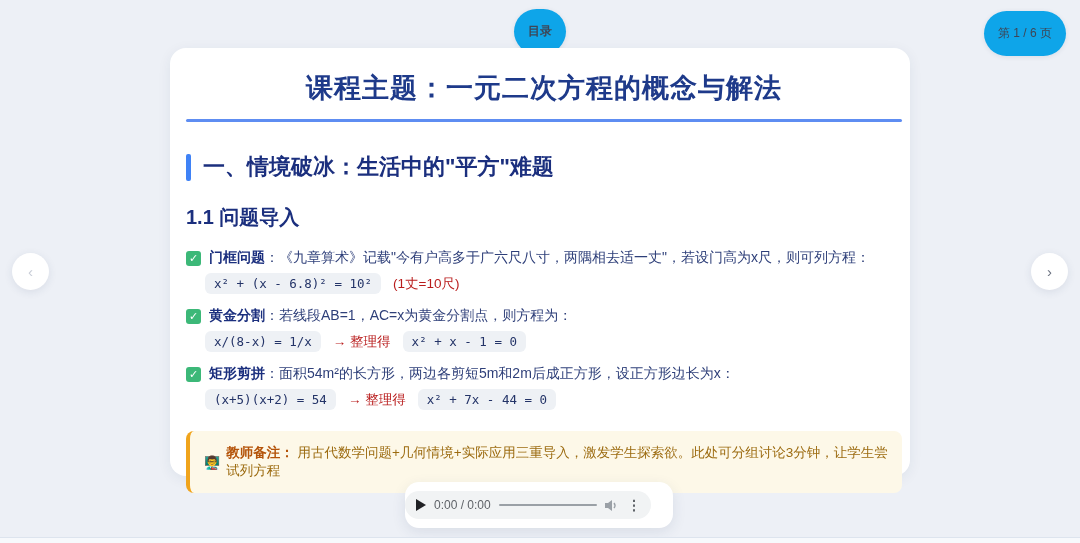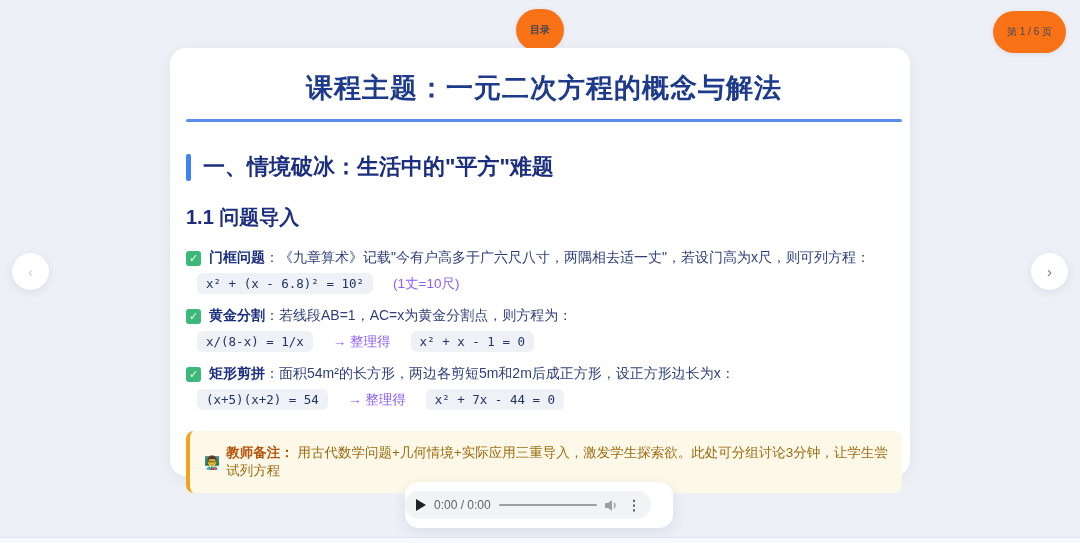--- a/index.html
+++ b/index.html
@@ -7,24 +7,24 @@
   body {
     position: relative;
     background: #edf0f6;
     font-family: "Liberation Sans", sans-serif;
     overflow: hidden;
     color: #2e3f79;
   }
   
   .pill {
     position: absolute;
-    background: #f97316;
+    background: #0ea5e9;
     border-radius: 999px;
     box-shadow: 0 1px 5px rgba(40,60,100,.10);
-    font-size: 10px;
+    font-size: 12px;
     color: #3e4656;
     padding: 14px 14px;
     white-space: nowrap;
     cursor: pointer;
   }
   .toc-pill { top: 9px; left: 50%; transform: translateX(-50%); font-weight: bold; }
   .page-pill { top: 11px; right: 14px; }
   
   .nav-circle {
     position: absolute;
@@ -96,38 +96,38 @@
     border-radius: 3px;
     color: #ffffff;
     font-size: 11px;
     line-height: 15px;
     text-align: center;
     margin-right: 8px;
   }
   .item-text { font-size: 14px; color: #2e3f79; }
   .item-label { font-weight: bold; color: #1b2f7e; }
   .item-line2 {
-    margin-left: 11px;
+    margin-left: 19px;
     margin-top: 6px;
     display: flex;
     align-items: center;
-    gap: 20px;
+    gap: 12px;
     font-size: 13.5px;
   }
   .chip {
     background: #eef1f5;
     border-radius: 6px;
     padding: 3px 9px;
     font-family: "DejaVu Sans Mono", monospace;
     font-size: 12.5px;
     color: #243468;
     white-space: nowrap;
   }
   .chip:empty, .mid-text:empty, .suffix-text:empty { display: none; }
-  .mid-text, .suffix-text { color: #8b5cf6; }
+  .mid-text, .suffix-text { color: #b91c1c; }
   .note {
     margin-top: 21px;
     background: #fdf8e8;
     border-left: 4px solid #f0a41c;
     border-radius: 8px;
     padding: 13px 14px;
     font-size: 13.5px;
     color: #9c6b10;
     display: flex;
     align-items: center;

